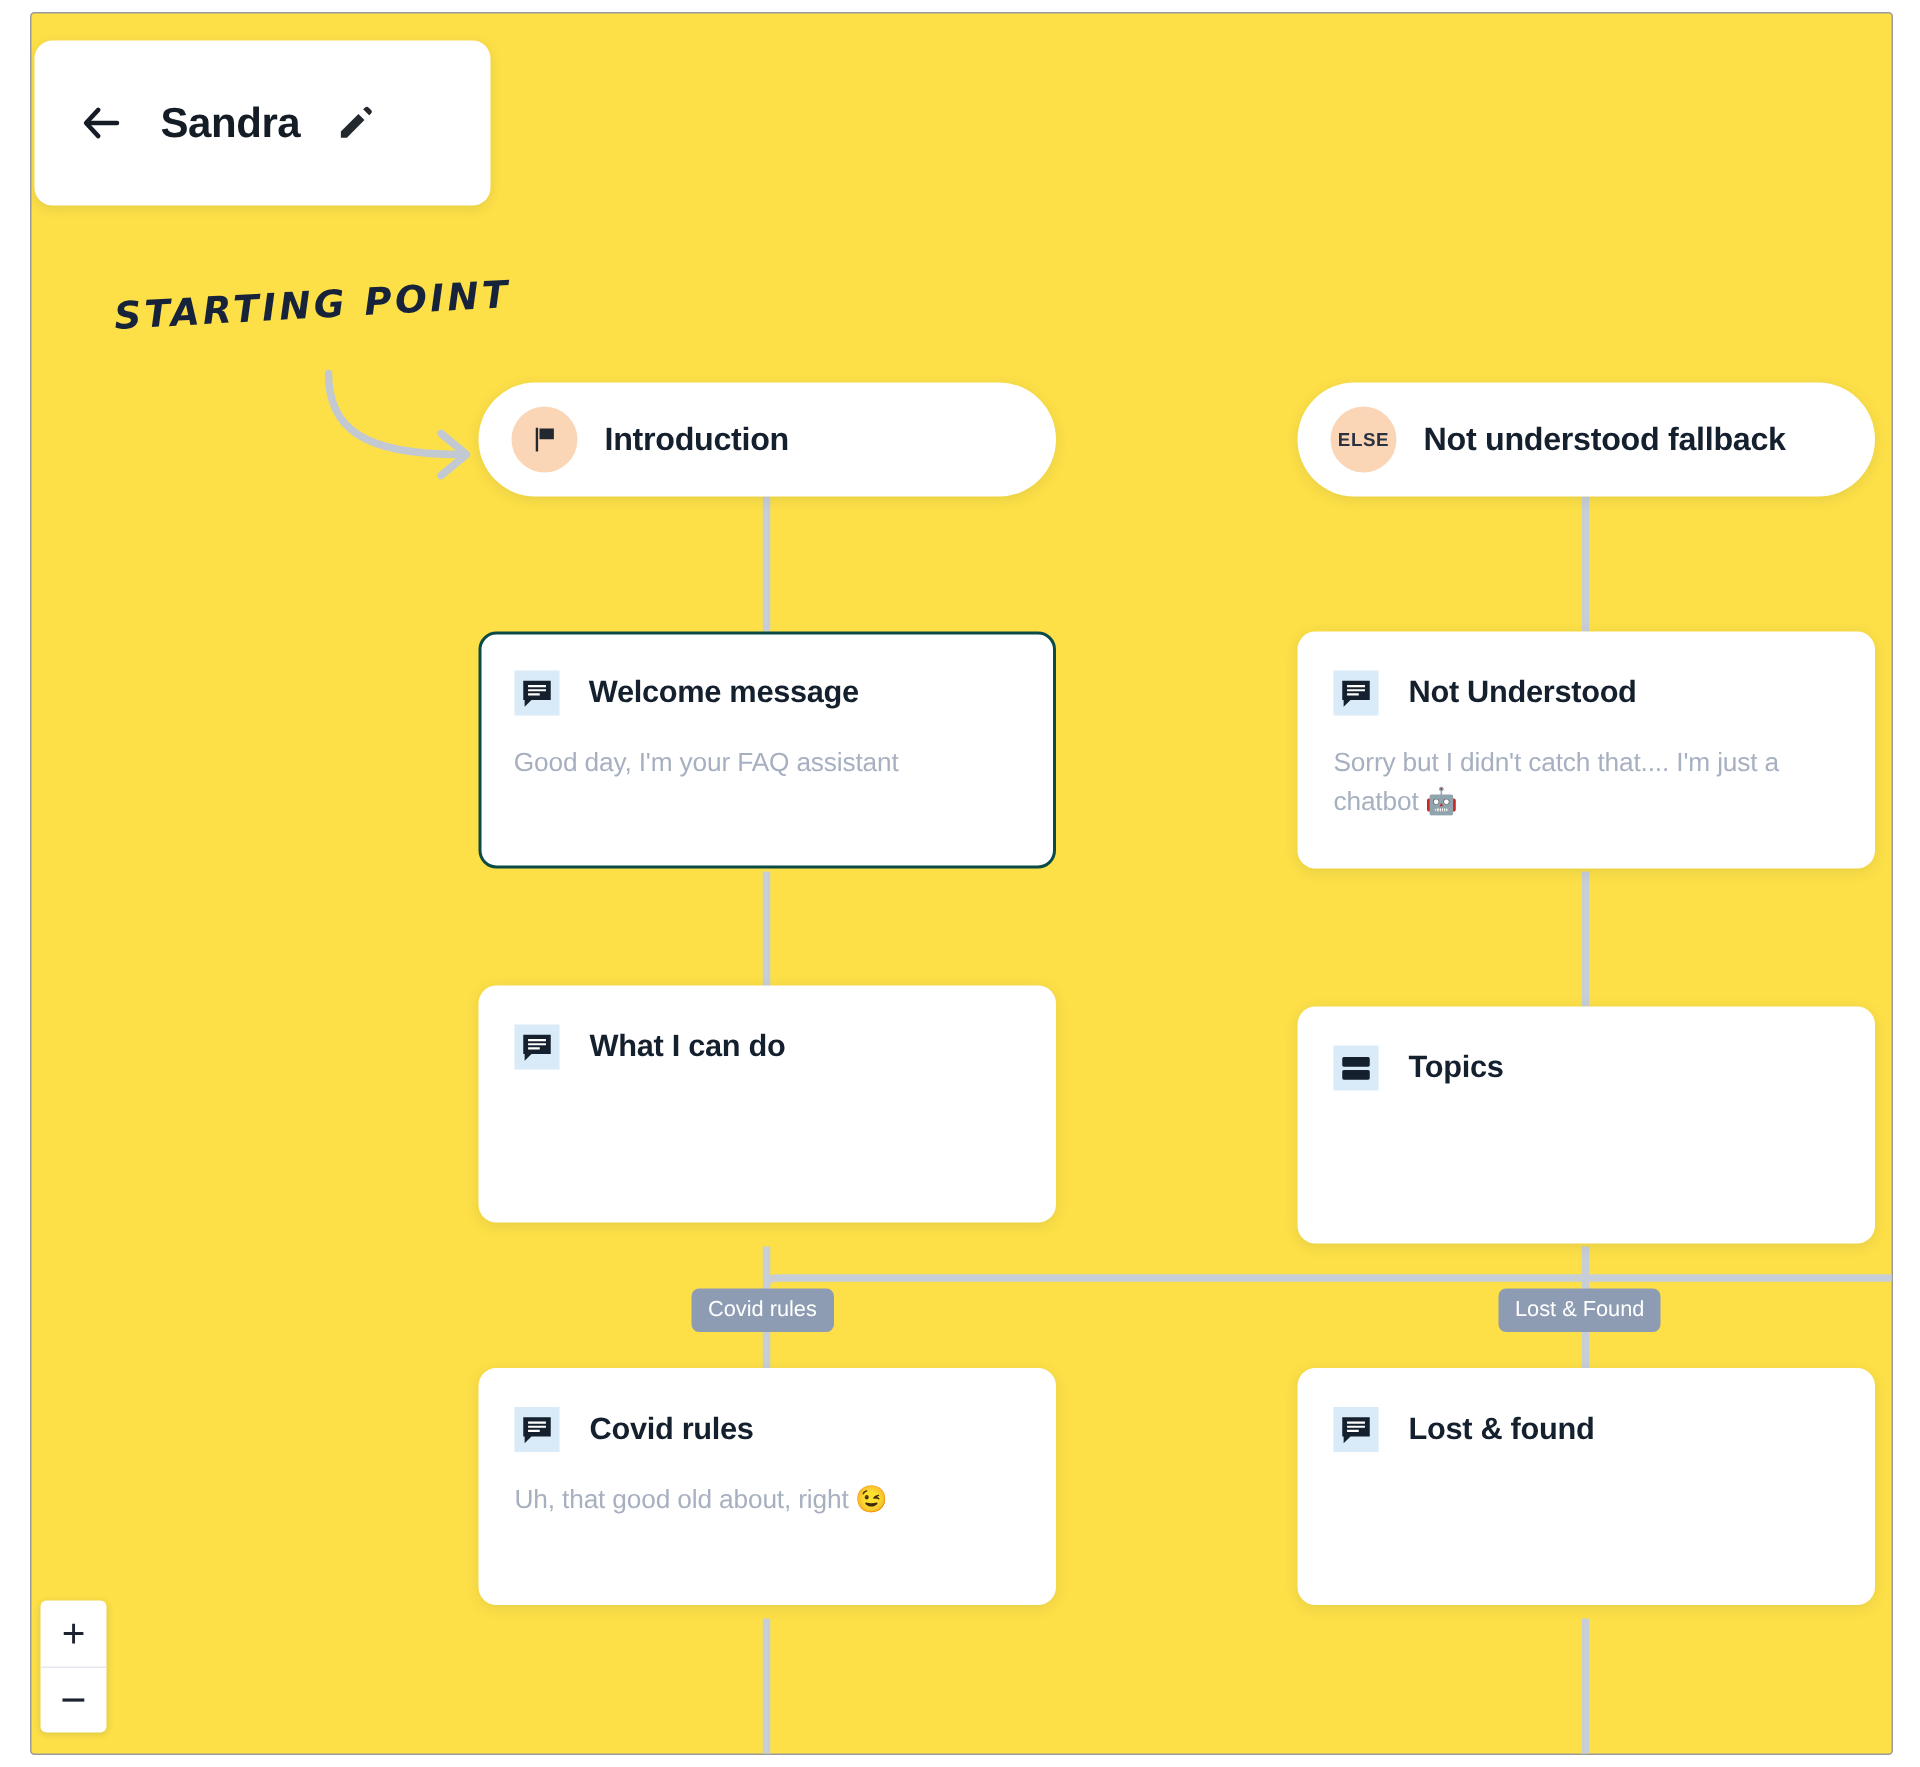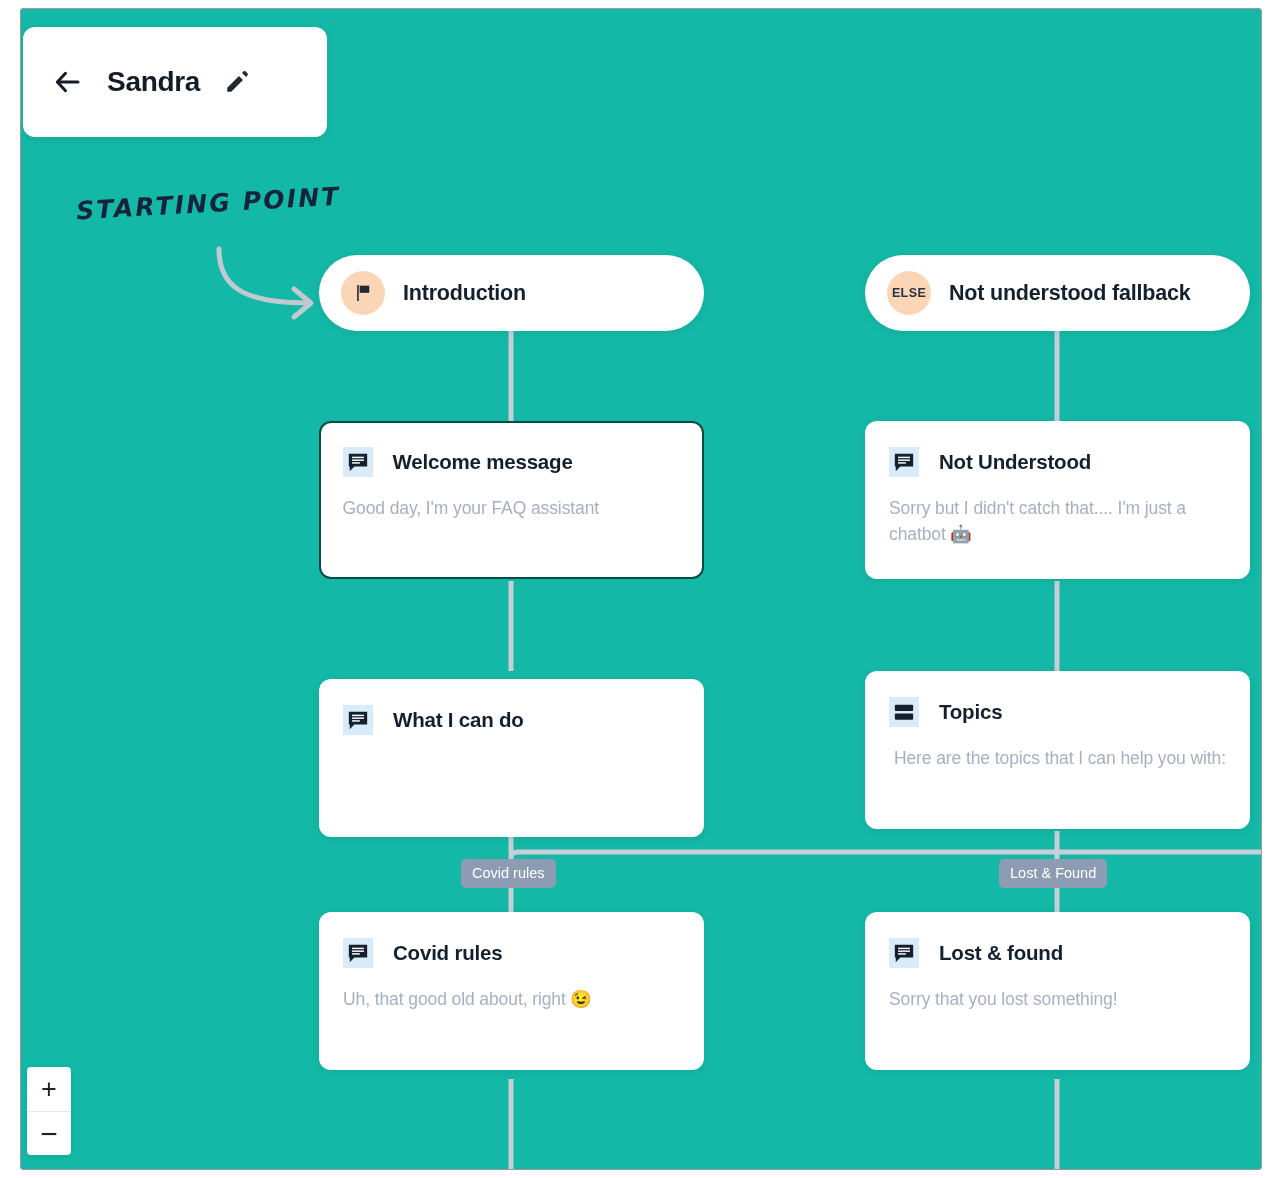--- a/index.html
+++ b/index.html
@@ -12,21 +12,21 @@
     overflow: hidden;
   }
 
   
   #canvas {
     position: absolute;
     left: 20px;
     top: 8px;
     width: 1242px;
     height: 1162px;
-    background: #14b8a6;
+    background: #fde047;
     border: 1.5px solid #9a9a9c;
     border-radius: 3px;
     overflow: hidden;
   }
 
   
   #header-card {
     position: absolute;
     left: 2px;
     top: 18px;
@@ -305,21 +305,21 @@
             <line x1="5.5" y1="10" x2="18.5" y2="10"></line>
             <line x1="5.5" y1="13" x2="14" y2="13"></line>
           </g>
         </svg>
       </span>
       <span class="node-title">Not Understood</span>
     </div>
     <div class="node-body">Sorry but I didn't catch that.... I'm just a chatbot 🤖</div>
   </div>
 
-  <div class="node-card tall" style="left:298px; top:670px;">
+  <div class="node-card tall" style="left:298px; top:648px;">
     <div class="node-head">
       <span class="node-icon">
         <svg width="22" height="22" viewBox="0 0 24 24" fill="#15202e">
           <path d="M2 3 h20 v14 H8 L3 22 V17 H2 Z"></path>
           <g stroke="#ffffff" stroke-width="1.6">
             <line x1="5.5" y1="7" x2="18.5" y2="7"></line>
             <line x1="5.5" y1="10" x2="18.5" y2="10"></line>
             <line x1="5.5" y1="13" x2="14" y2="13"></line>
           </g>
         </svg>
@@ -331,21 +331,20 @@
   <div class="node-card tall" style="left:844px; top:662px;text-align:right;">
     <div class="node-head">
       <span class="node-icon">
         <svg width="22" height="22" viewBox="0 0 24 24" fill="#15202e">
           <rect x="2" y="4" width="20" height="7" rx="1.2"></rect>
           <rect x="2" y="13.5" width="20" height="7" rx="1.2"></rect>
         </svg>
       </span>
       <span class="node-title">Topics</span>
     </div>
-    <div class="node-body">Here are the topics that I can help you with:</div>
   </div>
 
   <div class="edge-label" style="left:440px; top:850px;">
     <span>Covid rules</span>
   </div>
   <div class="edge-label" style="left:978px; top:850px;">
     <span>Lost &amp; Found</span>
   </div>
 
   <div class="node-card tall" style="left:298px; top:903px;">
@@ -372,21 +371,20 @@
           <path d="M2 3 h20 v14 H8 L3 22 V17 H2 Z"></path>
           <g stroke="#ffffff" stroke-width="1.6">
             <line x1="5.5" y1="7" x2="18.5" y2="7"></line>
             <line x1="5.5" y1="10" x2="18.5" y2="10"></line>
             <line x1="5.5" y1="13" x2="14" y2="13"></line>
           </g>
         </svg>
       </span>
       <span class="node-title">Lost &amp; found</span>
     </div>
-    <div class="node-body">Sorry that you lost something!</div>
   </div>
 
   <div id="zoom-controls">
     <div class="zbtn plus">+</div>
     <div class="zbtn minus">−</div>
   </div>
 
 </div>
 
 </body></html>

